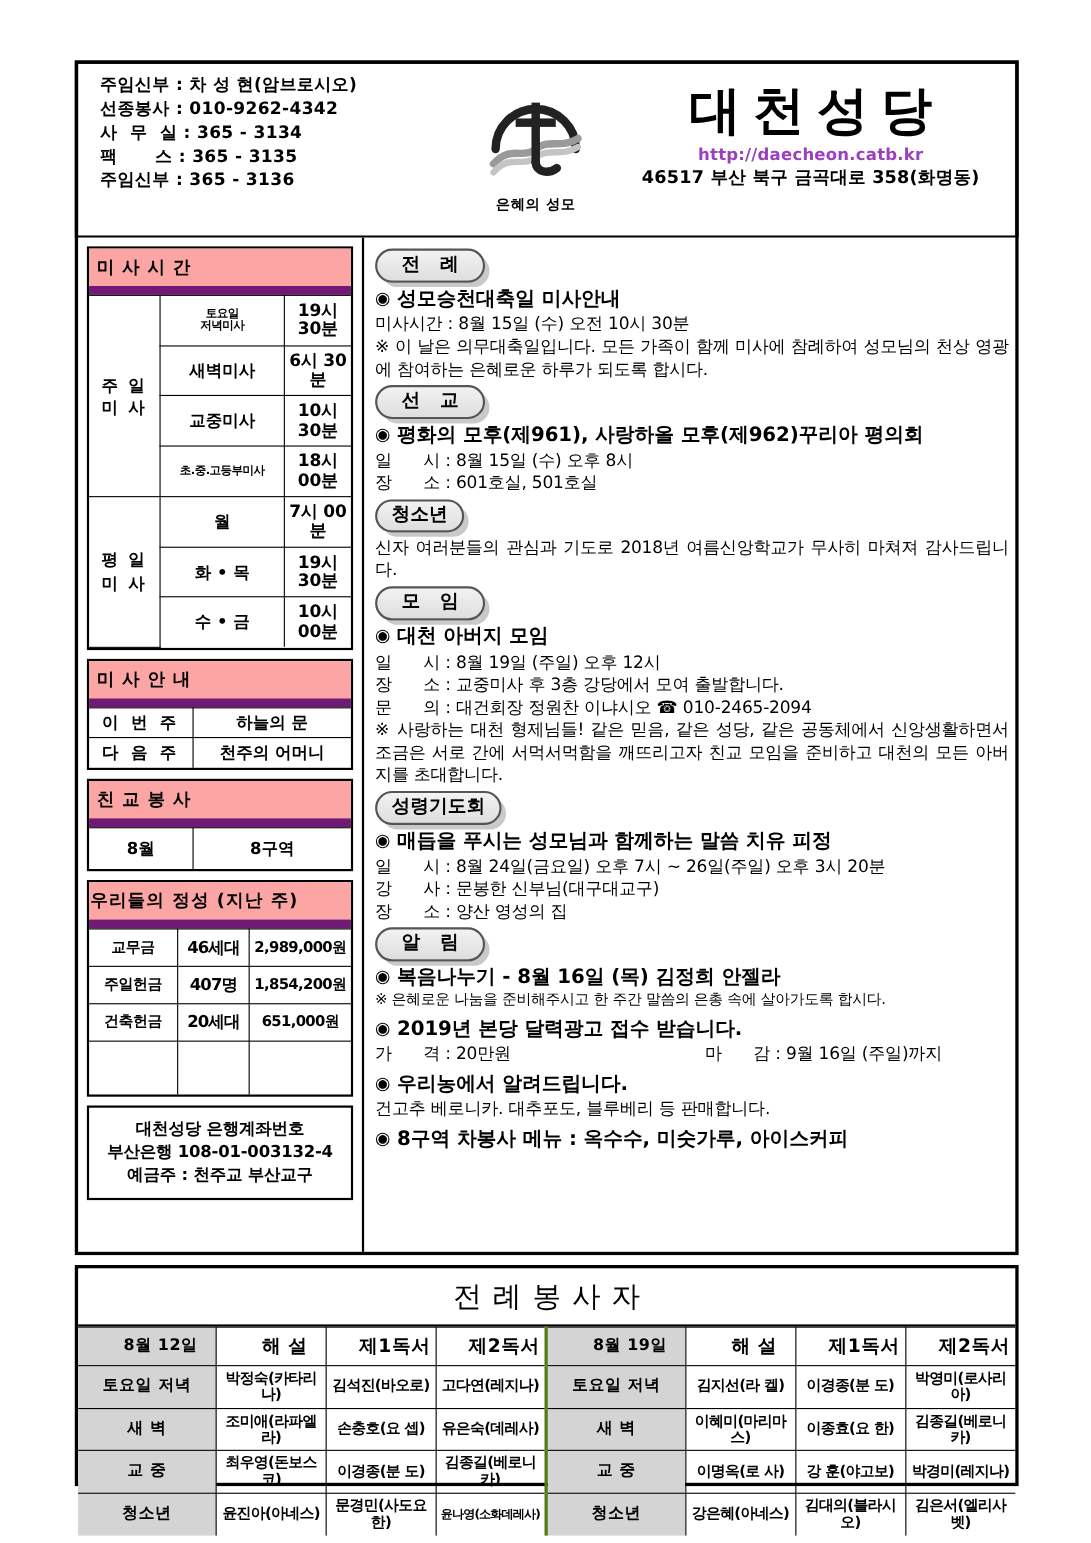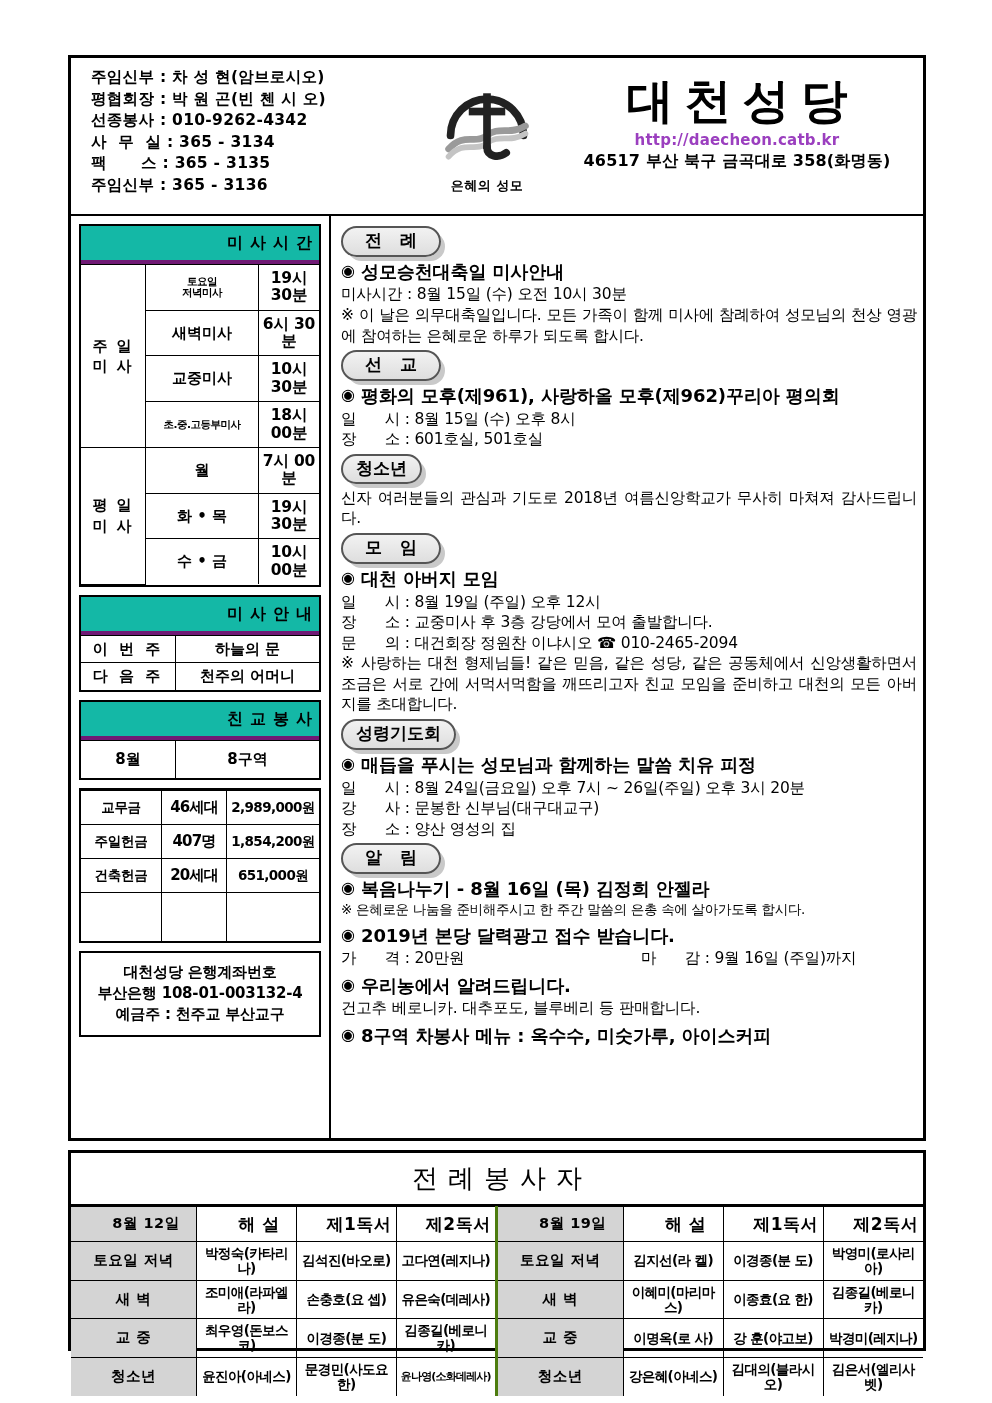--- a/index.html
+++ b/index.html
@@ -118,28 +118,28 @@
     box-sizing: border-box;
   }
 
   
   .sb-box {
     margin: 8px 8px 0 8px;
     border: 2px solid #000;
     box-sizing: border-box;
   }
   .sb-title {
-    background: #14b8a6;
-    text-align: right;
+    background: #fca5a5;
+    text-align: left;
     font-size: 16px;
     font-weight: bold;
     letter-spacing: 7px;
     text-indent: 7px;
     padding: 7px 0 6px 0;
-    border-bottom: 4px solid #701a75;
+    border-bottom: 8px solid #701a75;
   }
   .sb-title.tight { letter-spacing: 1px; text-indent: 1px; }
   .sb-tbl {
     width: 100%;
     border-collapse: collapse;
     table-layout: fixed;
   }
   .sb-tbl td {
     border: 1px solid #000;
     text-align: center;
@@ -299,21 +299,20 @@
 </style>
 </head>
 <body>
 
 <div id="page">
 
   <div class="header">
 
     <div class="hdr-contact">
       <div class="line">주임신부 : 차 성 현(암브로시오)</div>
-      <div class="line">평협회장 : 박 원 곤(빈 첸 시 오)</div>
       <div class="line">선종봉사 : 010-9262-4342</div>
       <div class="line">사  무  실 : 365 - 3134</div>
       <div class="line">팩      스 : 365 - 3135</div>
       <div class="line">주임신부 : 365 - 3136</div>
     </div>
 
     <div class="hdr-logo">
       <span>
         <svg width="96" height="96" viewBox="0 0 100 100" aria-hidden="true">
           <path d="M12 62 A38 38 0 1 1 88 62" fill="none" stroke="#222" stroke-width="8" stroke-linecap="round"></path>
@@ -401,20 +400,21 @@
         <tbody>
             <tr>
           <td style="width:92px;padding:10px 1px">8월</td>
           <td style="padding:10px 1px">8구역</td>
         </tr>
       </tbody>
         </table>
     </div>
 
     <div class="sb-box">
+      <div class="sb-title tight">우리들의 정성 (지난 주)</div>
       <table class="sb-tbl">
         <tbody>
             <tr>
           <td class="lbl" style="width:78px;padding:9px 1px">교무금</td>
           <td class="cnt" style="width:62px">46세대</td>
           <td class="money">2,989,000원</td>
         </tr>
         <tr>
           <td class="lbl" style="padding:9px 1px">주일헌금</td>
           <td class="cnt">407명</td>

